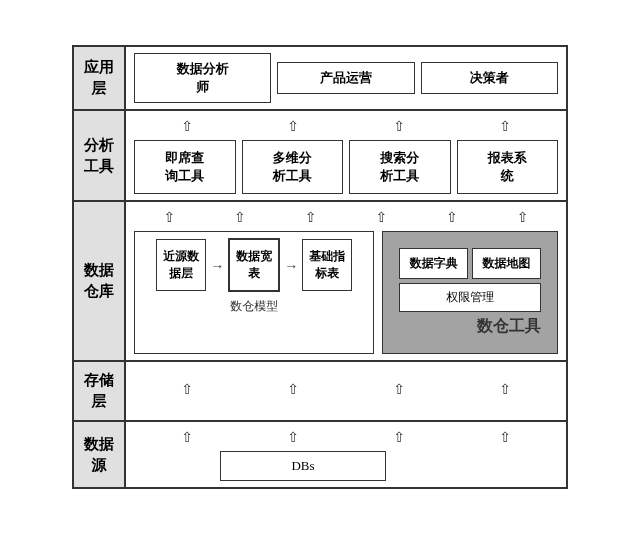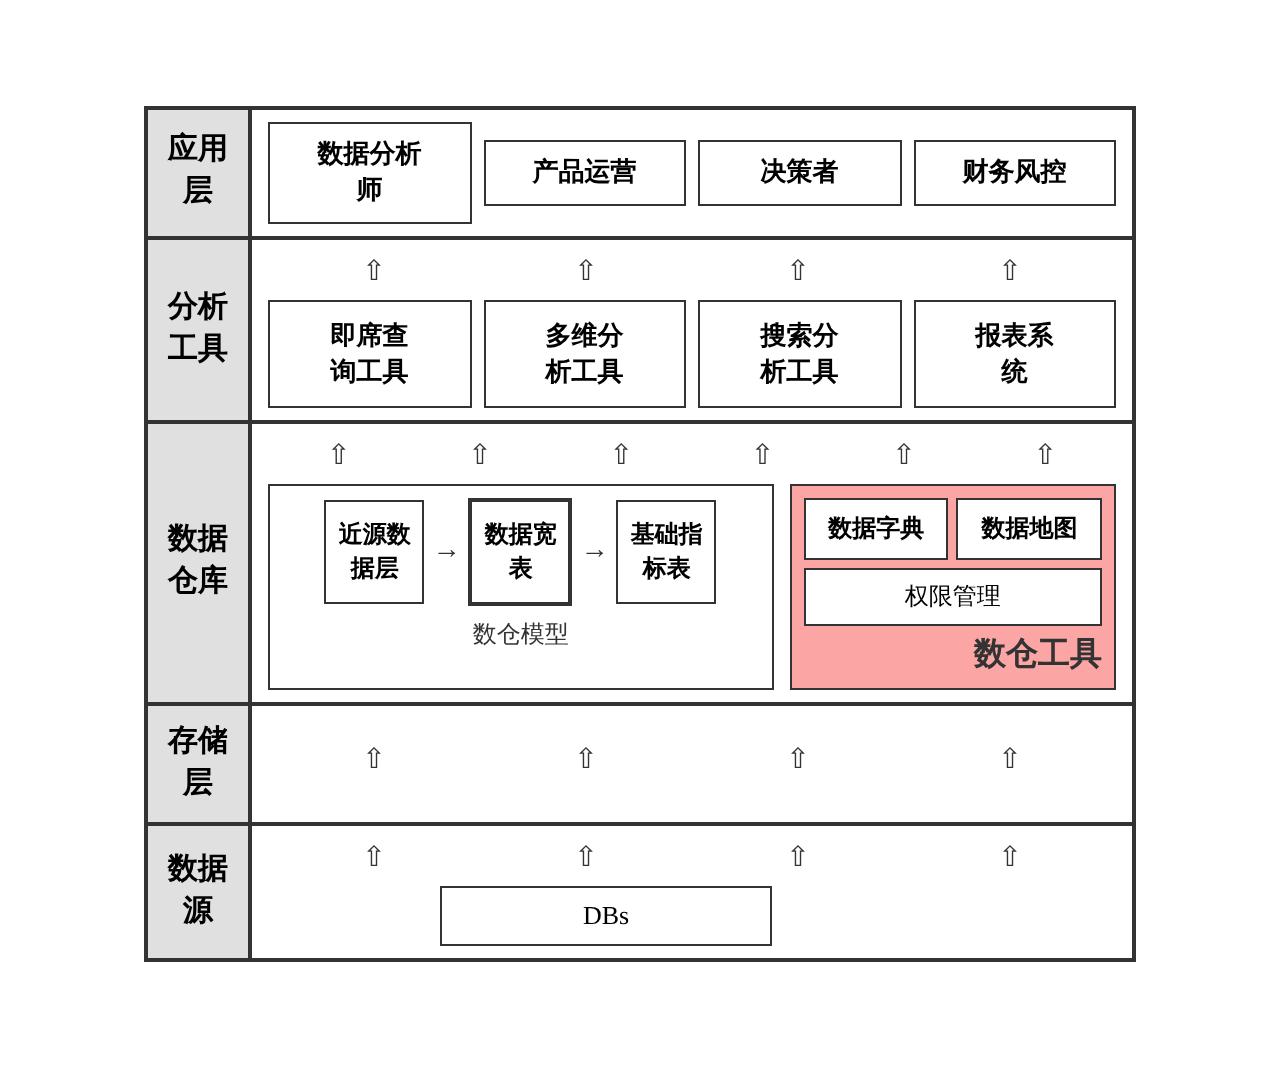--- a/index.html
+++ b/index.html
@@ -143,22 +143,22 @@
       color: #333;
     }
     .wh-label {
       font-size: 12px;
       color: #333;
       margin-top: 2px;
     }
     .warehouse-right {
       flex: 1;
       border: 1.5px solid #333;
-      padding: 6px;
-      background: #fca5a5;
+      padding: 16px;
+      background: #a3a3a3;
       display: flex;
       flex-direction: column;
       gap: 4px;
     }
     .wr-top {
       display: flex;
       gap: 4px;
     }
     .wr-box {
       flex: 1;
@@ -248,21 +248,20 @@
 <body>
 
 <div class="diagram">
 
   <div class="layer app-layer">
     <div class="layer-label">应用<br>层</div>
     <div class="layer-content">
       <div class="app-box">数据分析<br>师</div>
       <div class="app-box">产品运营</div>
       <div class="app-box">决策者</div>
-      <div class="app-box">财务风控</div>
     </div>
   </div>
 
   <div class="layer analysis-layer">
     <div class="layer-label">分析<br>工具</div>
     <div class="layer-content">
       <div class="analysis-arrows">
         <span class="arrow-up">⇧</span>
         <span class="arrow-up">⇧</span>
         <span class="arrow-up">⇧</span>

